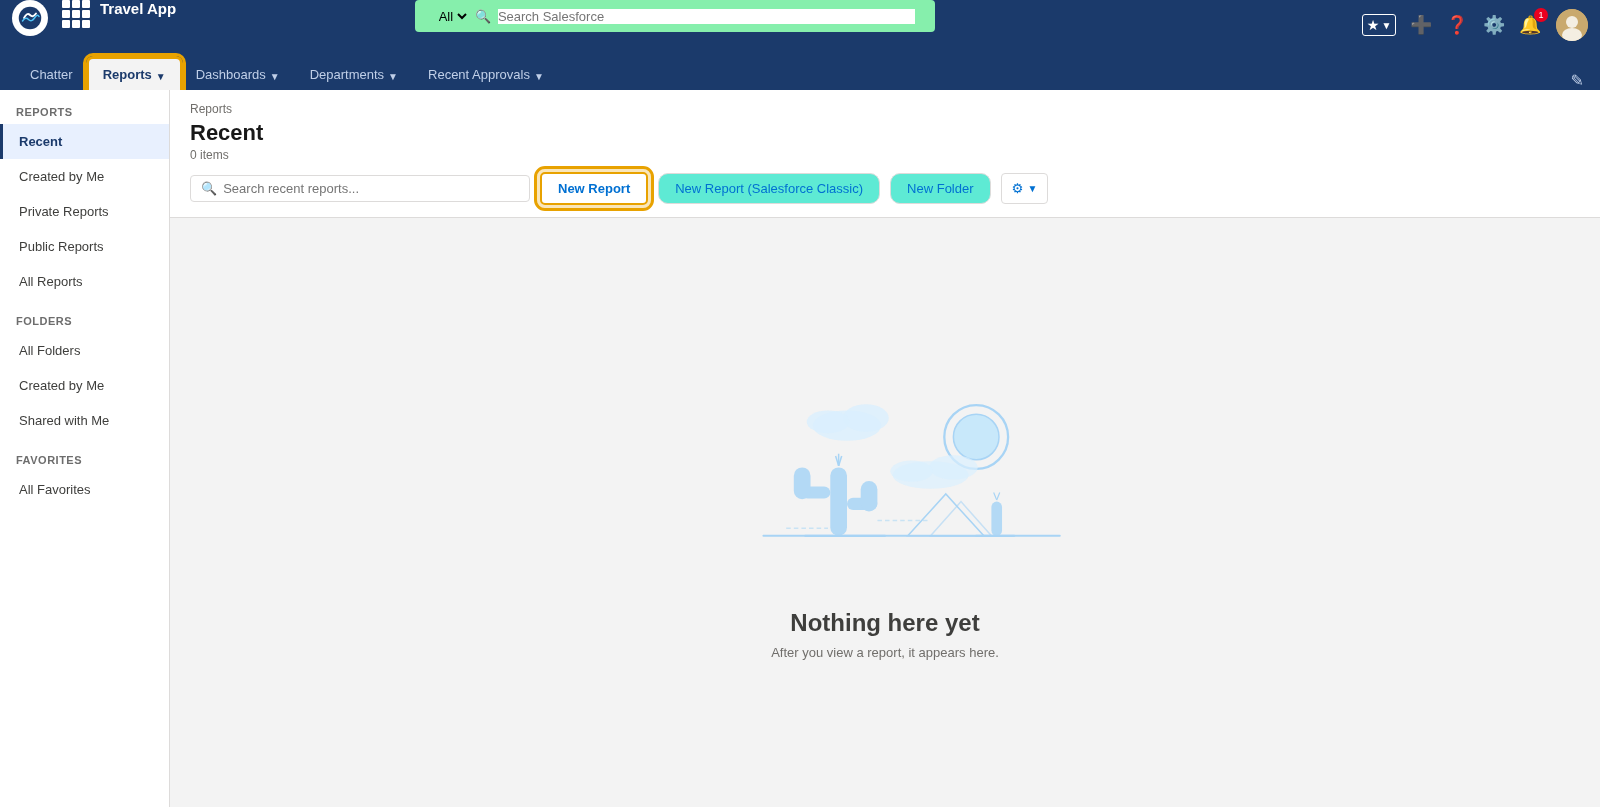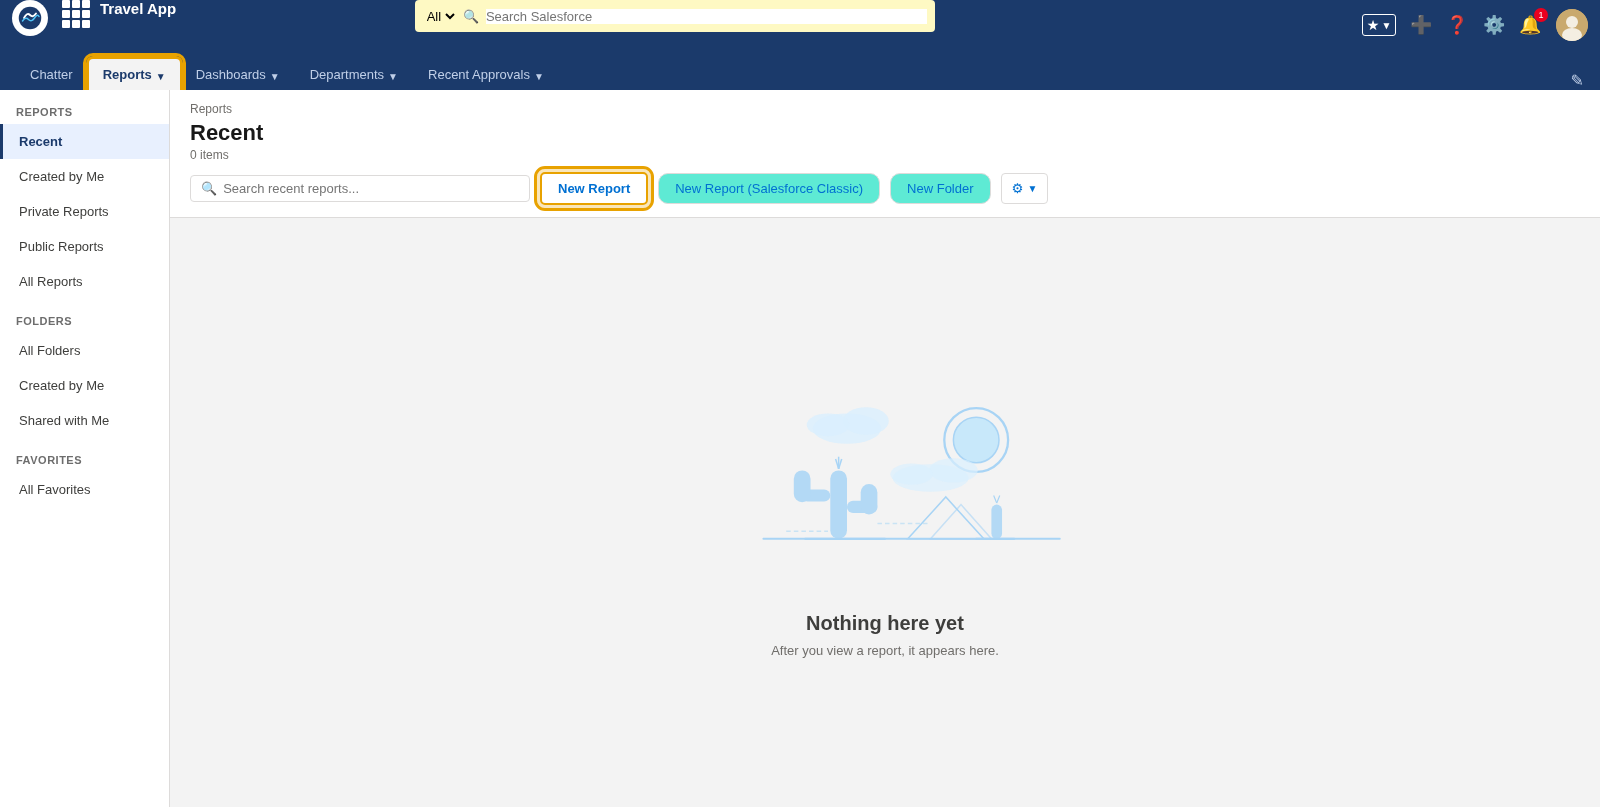--- a/index.html
+++ b/index.html
@@ -25,22 +25,22 @@
     .top-nav-grid {
       display: grid; grid-template-columns: repeat(3,8px); grid-template-rows: repeat(3,8px); gap: 2px;
       margin-left: 4px;
     }
     .top-nav-grid span { background: #fff; border-radius: 1px; display: block; }
     .app-name {
       color: #fff; font-size: 15px; font-weight: 600; margin-right: 20px;
     }
     .search-bar {
       display: flex; align-items: center;
-      background: #fef9c3; border-radius: 4px;
-      height: 32px; padding: 0 8px; gap: 6px;
+      background: #86efac; border-radius: 4px;
+      height: 32px; padding: 0 20px; gap: 6px;
       flex: 1; max-width: 520px; margin: 0 auto;
     }
     .search-bar select {
       border: none; outline: none; font-size: 13px; background: transparent;
     }
     .search-bar input {
       border: none; outline: none; font-size: 13px; flex: 1;
     }
     .top-nav-right {
       display: flex; align-items: center; gap: 14px; margin-left: auto;
@@ -173,21 +173,21 @@
     }
 
     
     .empty-state {
       flex: 1; display: flex; flex-direction: column;
       align-items: center; justify-content: center;
       padding: 40px;
     }
     .empty-state svg { width: 380px; height: 220px; }
     .empty-title {
-      font-size: 20px; font-weight: 600; color: #3e3e3c;
+      font-size: 24px; font-weight: 600; color: #3e3e3c;
       margin-top: 24px; margin-bottom: 8px;
     }
     .empty-subtitle {
       font-size: 13px; color: #706e6b;
     }
 
     
     .nav-highlight {
       outline: 3px solid #e8a200;
       outline-offset: 3px;

